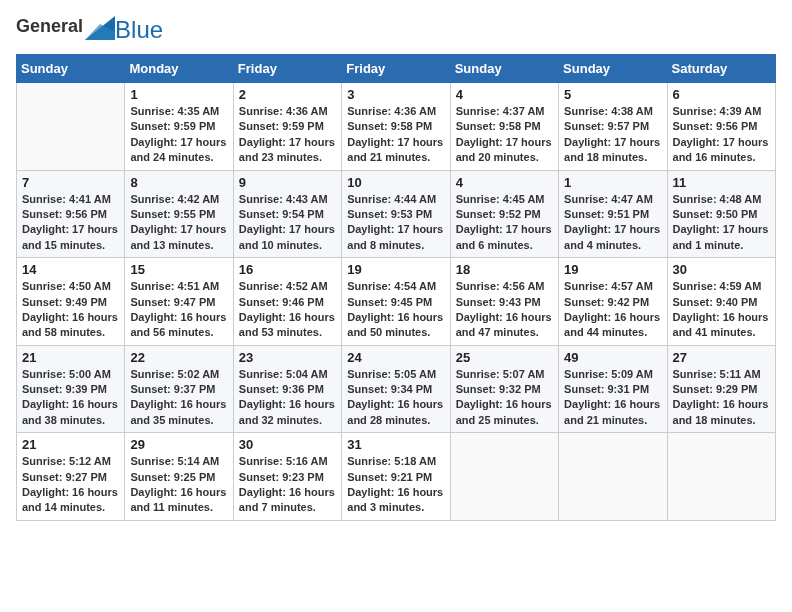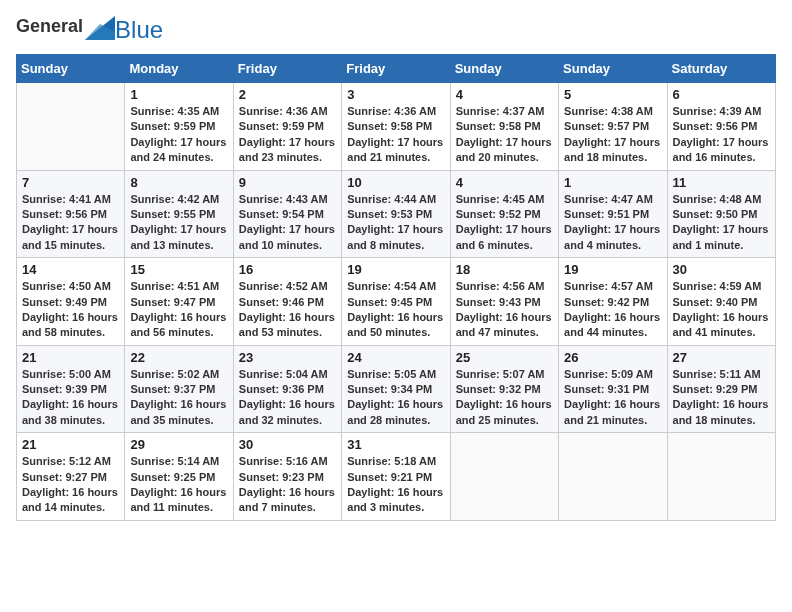--- a/index.html
+++ b/index.html
@@ -220,21 +220,21 @@
         </td>
         <td>
           <span class="day-number">24</span>
           <div class="day-info">Sunrise: 5:05 AM<br>Sunset: 9:34 PM<br>Daylight: 16 hours and 28 minutes.</div>
         </td>
         <td>
           <span class="day-number">25</span>
           <div class="day-info">Sunrise: 5:07 AM<br>Sunset: 9:32 PM<br>Daylight: 16 hours and 25 minutes.</div>
         </td>
         <td>
-          <span class="day-number">26</span>
+          <span class="day-number">49</span>
           <div class="day-info">Sunrise: 5:09 AM<br>Sunset: 9:31 PM<br>Daylight: 16 hours and 21 minutes.</div>
         </td>
         <td>
           <span class="day-number">27</span>
           <div class="day-info">Sunrise: 5:11 AM<br>Sunset: 9:29 PM<br>Daylight: 16 hours and 18 minutes.</div>
         </td>
       </tr>
       <tr>
         <td>
           <span class="day-number">21</span>

